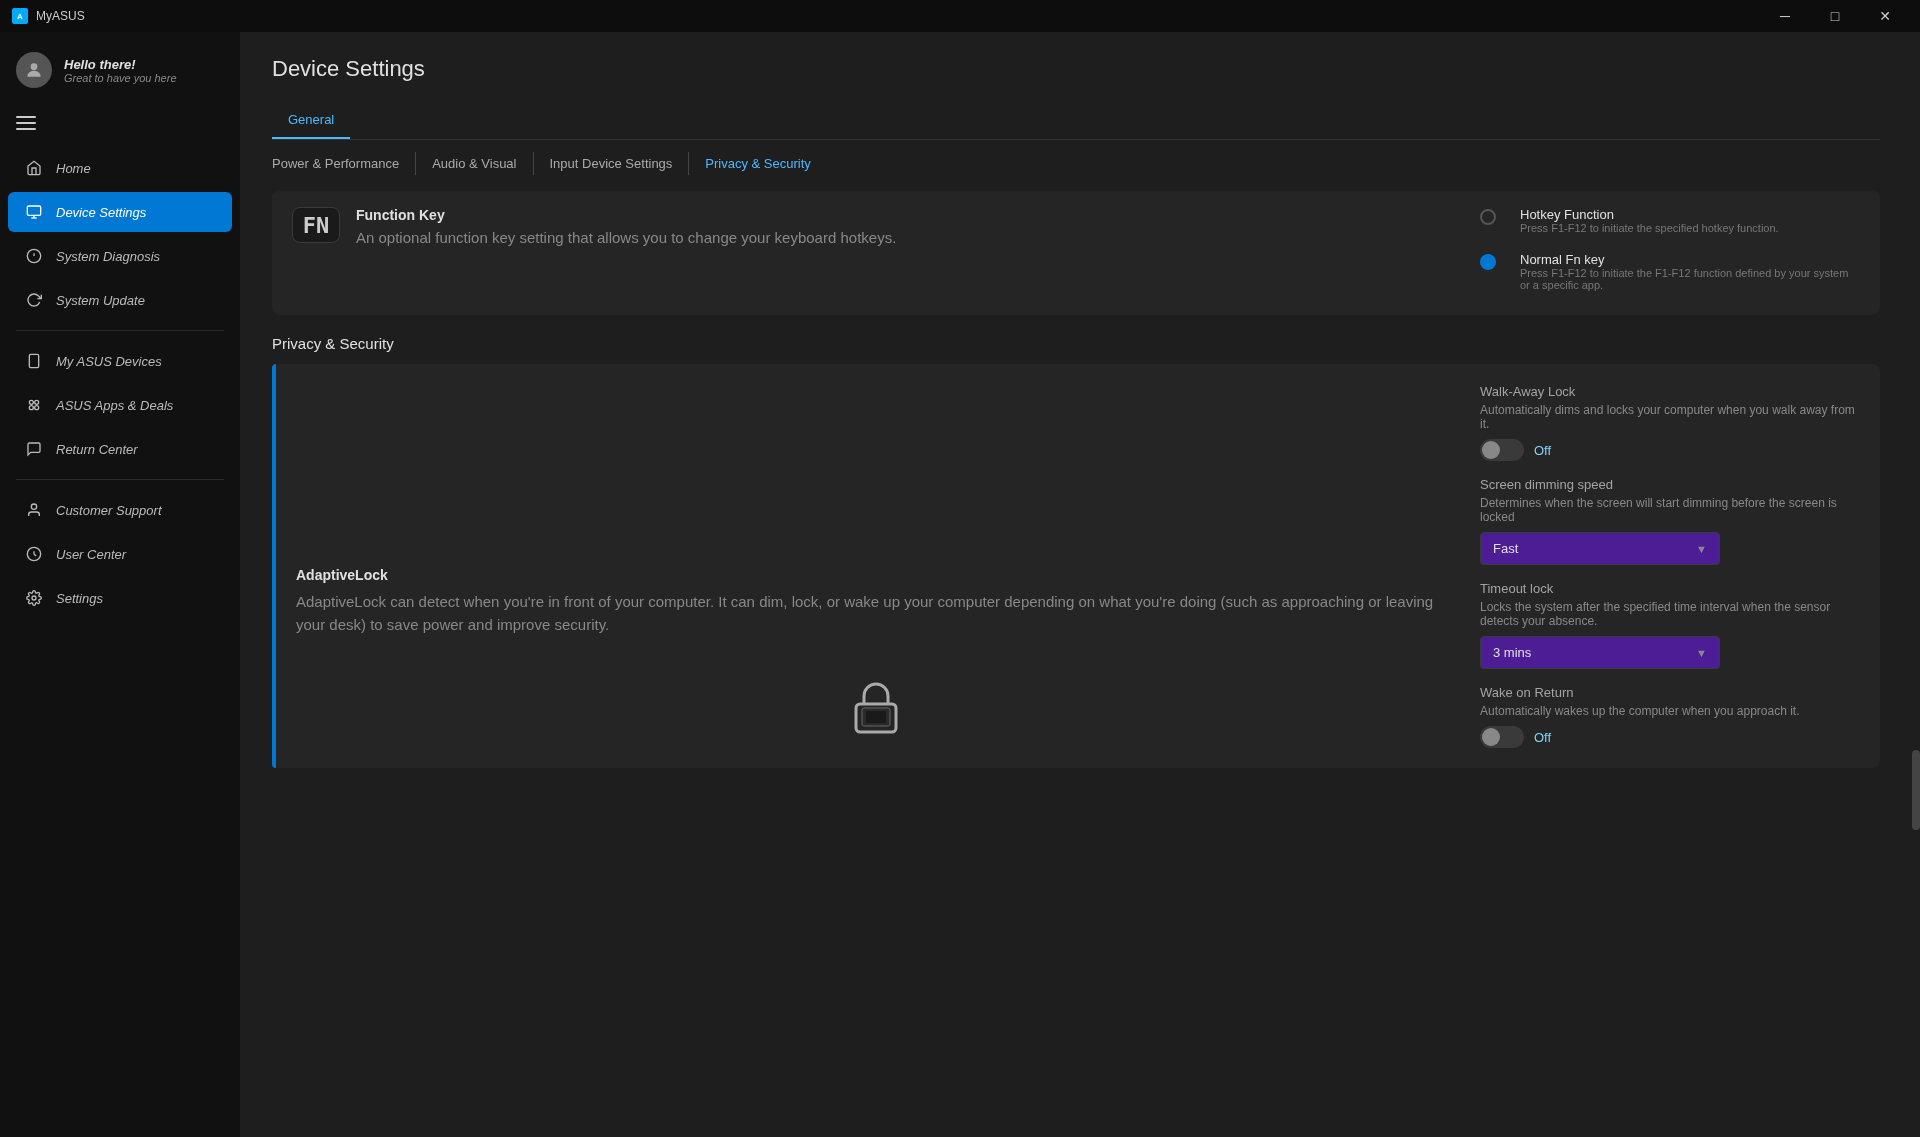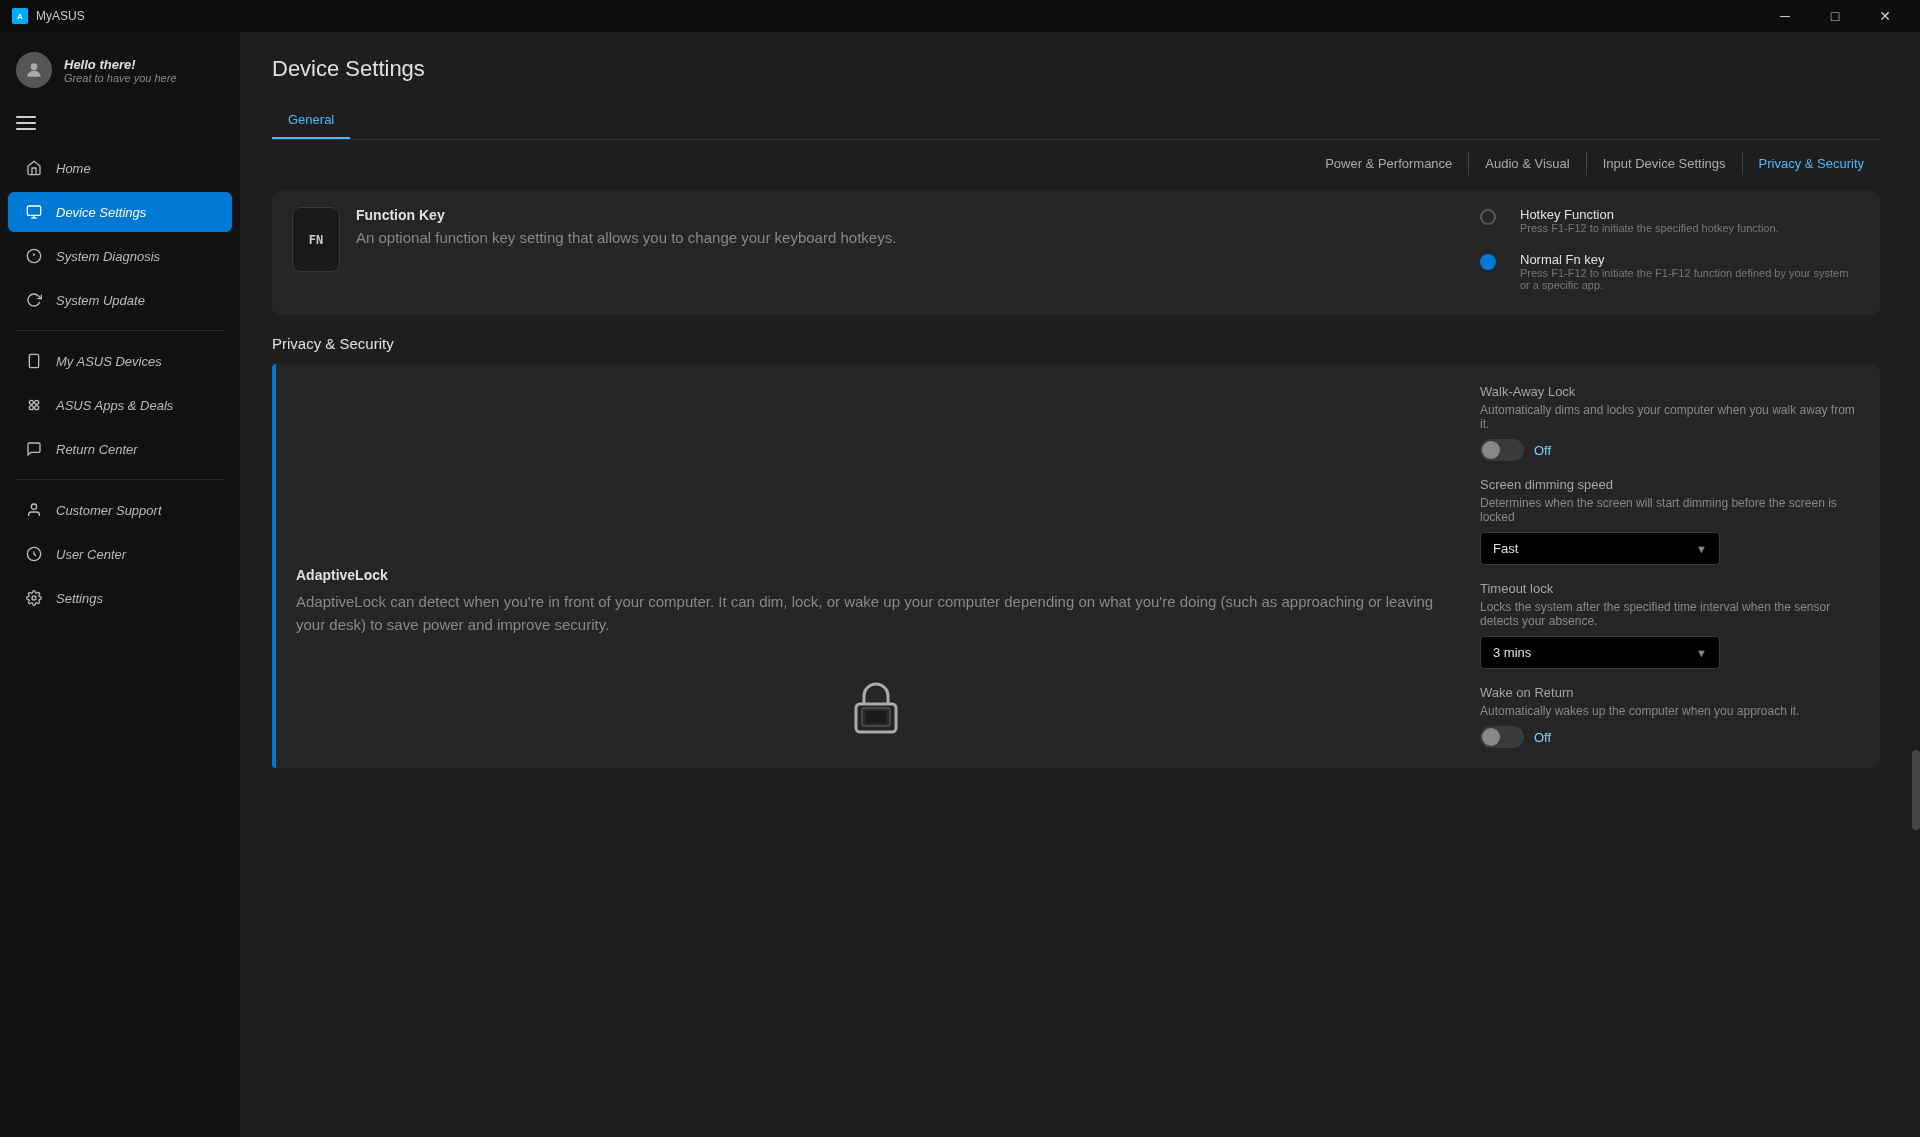--- a/index.html
+++ b/index.html
@@ -186,21 +186,20 @@
       border-bottom: 2px solid #4db8ff;
     }
 
     
     .sub-nav {
       display: flex;
       align-items: center;
       gap: 0;
       margin-bottom: 16px;
       padding: 12px 0 0 0;
-      justify-content: flex-end;
     }
     .sub-nav-item {
       font-size: 13px;
       color: #aaa;
       padding: 4px 16px;
       cursor: pointer;
       border-right: 1px solid #444;
       white-space: nowrap;
     }
     .sub-nav-item:first-child { padding-left: 0; }
@@ -277,21 +276,21 @@
       left: 2px;
       transition: left 0.15s;
     }
     .toggle-label { font-size: 13px; color: #7dd3fc; }
 
     
     .dropdown {
       display: flex;
       align-items: center;
       justify-content: space-between;
-      background: #000000;
+      background: #4c1d95;
       border: 1px solid #3a3a3a;
       border-radius: 4px;
       padding: 8px 12px;
       cursor: pointer;
       font-size: 13px;
       color: #e0e0e0;
       width: 240px;
     }
     .dropdown-arrow { color: #888; font-size: 11px; }
     .section-header {
@@ -336,28 +335,28 @@
       background: #252525;
       border-radius: 8px;
       margin-top: 8px;
       display: flex;
       align-items: flex-start;
       padding: 16px 20px;
       gap: 16px;
     }
     .fn-icon-box {
       width: 48px;
-      height: 65px;
+      height: 36px;
       background: #1a1a1a;
       border: 1px solid #3a3a3a;
       border-radius: 8px;
       display: flex;
       align-items: center;
       justify-content: center;
-      font-size: 12px;
+      font-size: 22px;
       color: #ccc;
       font-weight: bold;
       font-family: monospace;
       flex-shrink: 0;
     }
     .fn-text { flex: 1; }
     .fn-controls {
       width: 380px;
       display: flex;
       flex-direction: column;

